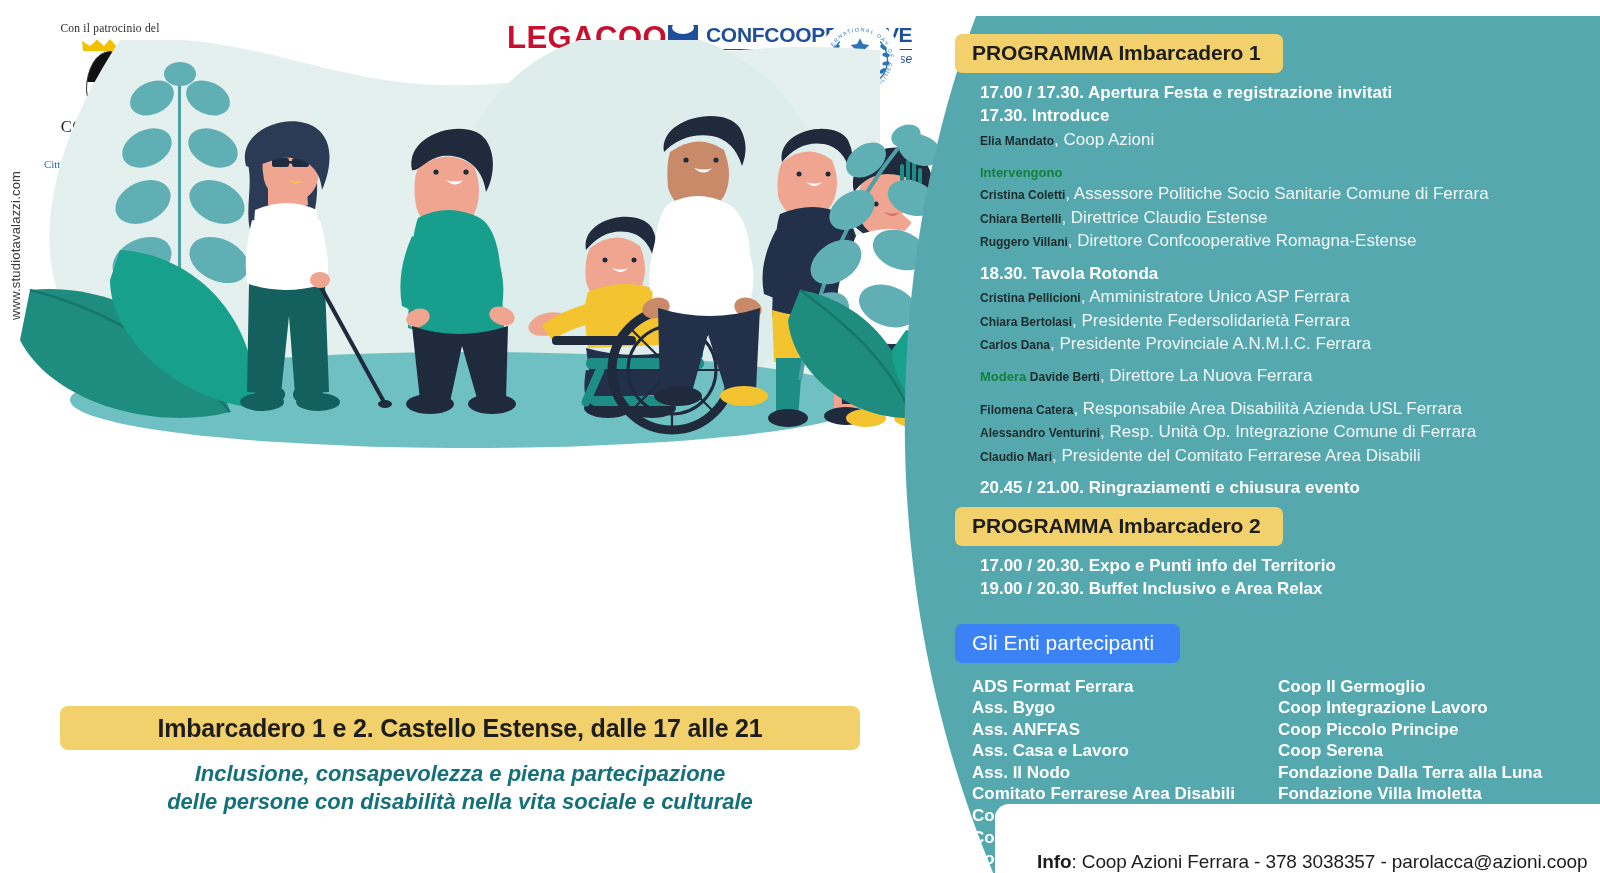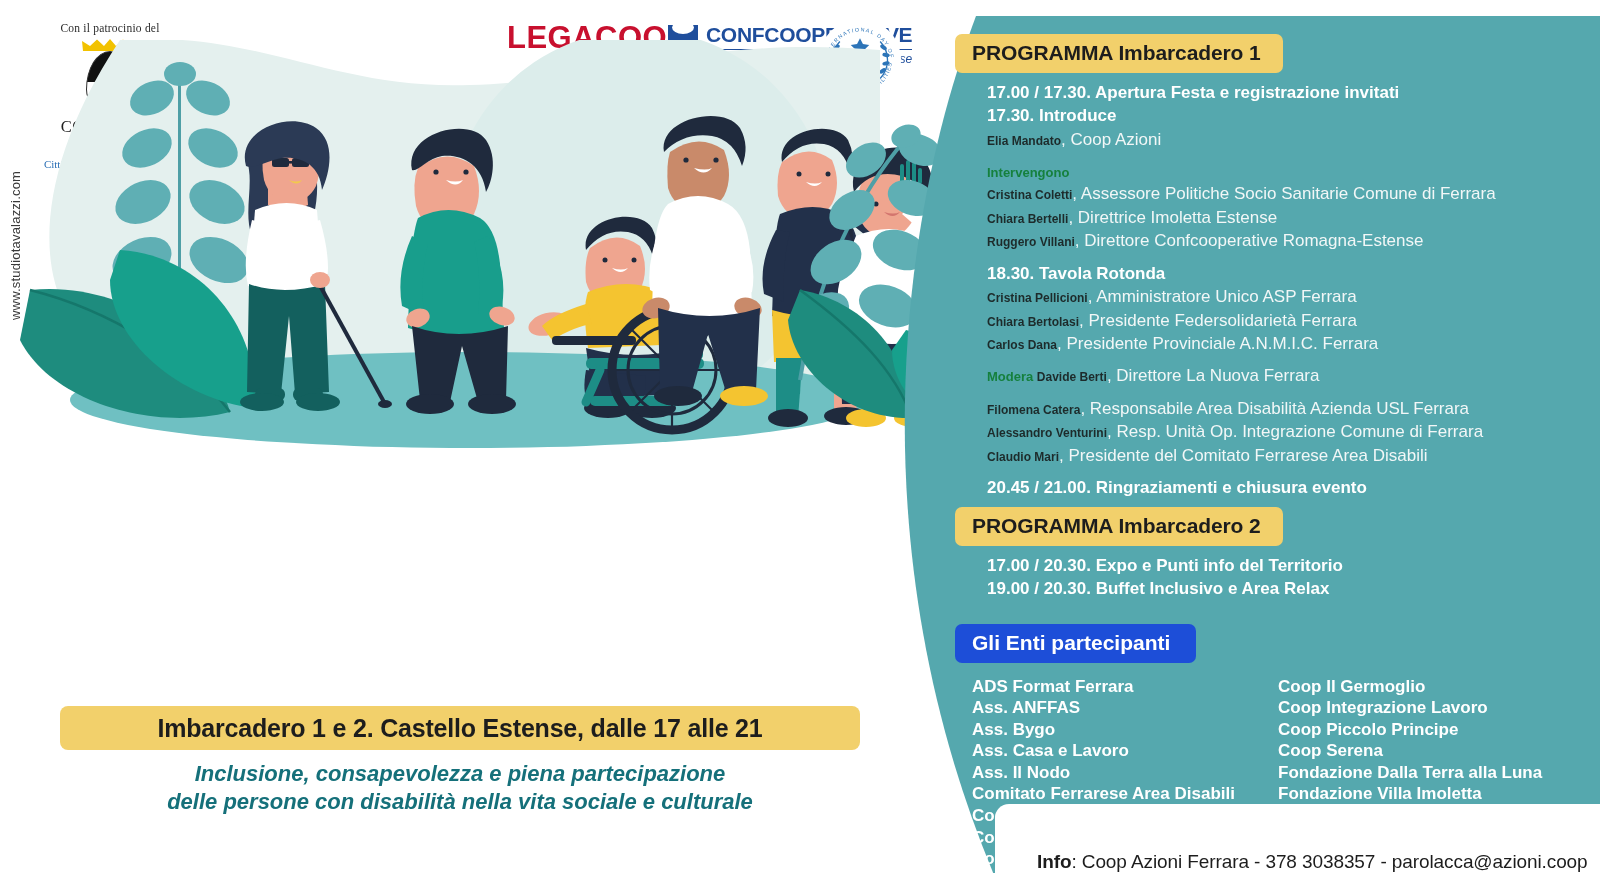--- a/index.html
+++ b/index.html
@@ -145,26 +145,26 @@
 
   .badge-yellow {
     display: inline-block;
     background: #F2D06B; color: #1d1d1d;
     font-size: 21px; font-weight: bold;
     padding: 7px 22px 8px 17px; border-radius: 7px;
     letter-spacing: -.1px;
   }
   .badge-dark {
     display: inline-block;
-    background: #1d4ed8; color: #ffffff;
-    font-size: 21px; font-weight: bold;
+    background: #3b82f6; color: #ffffff;
+    font-size: 21px; font-weight: normal;
     padding: 7px 26px 8px 17px; border-radius: 7px;
   }
 
-  .prog-list { margin: 9px 0 0 32px; }
+  .prog-list { margin: 9px 0 0 25px; }
   .prog-row { margin-bottom: 1px; line-height: 1.32; }
   .prog-time { font-size: 17px; font-weight: bold; color: #ffffff; }
   .prog-head { font-size: 13px; font-weight: bold; color: #15803d; }
   .prog-name { font-size: 12px; font-weight: bold; color: #1d2b2b; }
   .prog-role { font-size: 17px; color: #f2f7f7; font-weight: normal; }
   .gap-sm { height: 9px; }
 
   .enti-wrap {
     margin: 13px 0 0 17px;
     display: flex; gap: 0;
@@ -465,21 +465,21 @@
 
     <div class="right-content">
       <div class="badge-yellow">PROGRAMMA Imbarcadero 1</div>
       <div class="prog-list" id="prog1">
           <div class="prog-row"><span class="prog-time">17.00 / 17.30. Apertura Festa e registrazione invitati</span></div>
           <div class="prog-row"><span class="prog-time">17.30. Introduce</span></div>
           <div class="prog-row"><span class="prog-name">Elia Mandato</span><span class="prog-role">, Coop Azioni</span></div>
           <div class="gap-sm"></div>
           <div class="prog-row"><span class="prog-head">Intervengono</span></div>
           <div class="prog-row"><span class="prog-name">Cristina Coletti</span><span class="prog-role">, Assessore Politiche Socio Sanitarie Comune di Ferrara</span></div>
-          <div class="prog-row"><span class="prog-name">Chiara Bertelli</span><span class="prog-role">, Direttrice Imoletta Estense</span></div>
+          <div class="prog-row"><span class="prog-name">Chiara Bertelli</span><span class="prog-role">, Direttrice Claudio Estense</span></div>
           <div class="prog-row"><span class="prog-name">Ruggero Villani</span><span class="prog-role">, Direttore Confcooperative Romagna-Estense</span></div>
           <div class="gap-sm"></div>
           <div class="prog-row"><span class="prog-time">18.30. Tavola Rotonda</span></div>
           <div class="prog-row"><span class="prog-name">Cristina Pellicioni</span><span class="prog-role">, Amministratore Unico ASP Ferrara</span></div>
           <div class="prog-row"><span class="prog-name">Chiara Bertolasi</span><span class="prog-role">, Presidente Federsolidarietà Ferrara</span></div>
           <div class="prog-row"><span class="prog-name">Carlos Dana</span><span class="prog-role">, Presidente Provinciale A.N.M.I.C. Ferrara</span></div>
           <div class="gap-sm"></div>
           <div class="prog-row"><span class="prog-head">Modera </span><span class="prog-name">Davide Berti</span><span class="prog-role">, Direttore La Nuova Ferrara</span></div>
           <div class="gap-sm"></div>
           <div class="prog-row"><span class="prog-name">Filomena Catera</span><span class="prog-role">, Responsabile Area Disabilità Azienda USL Ferrara</span></div>
@@ -494,22 +494,22 @@
       <div class="prog-list" id="prog2">
           <div class="prog-row"><span class="prog-time">17.00 / 20.30. Expo e Punti info del Territorio</span></div>
           <div class="prog-row"><span class="prog-time">19.00 / 20.30. Buffet Inclusivo e Area Relax</span></div>
         </div>
 
       <div style="height:22px"></div>
       <div class="badge-dark">Gli Enti partecipanti</div>
       <div class="enti-wrap">
         <div class="enti-col" id="entiLeft">
             <div class="enti-item">ADS Format Ferrara</div>
+            <div class="enti-item">Ass. Bygo</div>
             <div class="enti-item">Ass. ANFFAS</div>
-            <div class="enti-item">Ass. Bygo</div>
             <div class="enti-item">Ass. Casa e Lavoro</div>
             <div class="enti-item">Ass. Il Nodo</div>
             <div class="enti-item">Comitato Ferrarese Area Disabili</div>
             <div class="enti-item">Coop Azioni</div>
             <div class="enti-item">Coop B26</div>
             <div class="enti-item">Coop Cidas</div>
           </div>
         <div class="enti-col right" id="entiRight">
             <div class="enti-item">Coop Il Germoglio</div>
             <div class="enti-item">Coop Integrazione Lavoro</div>

